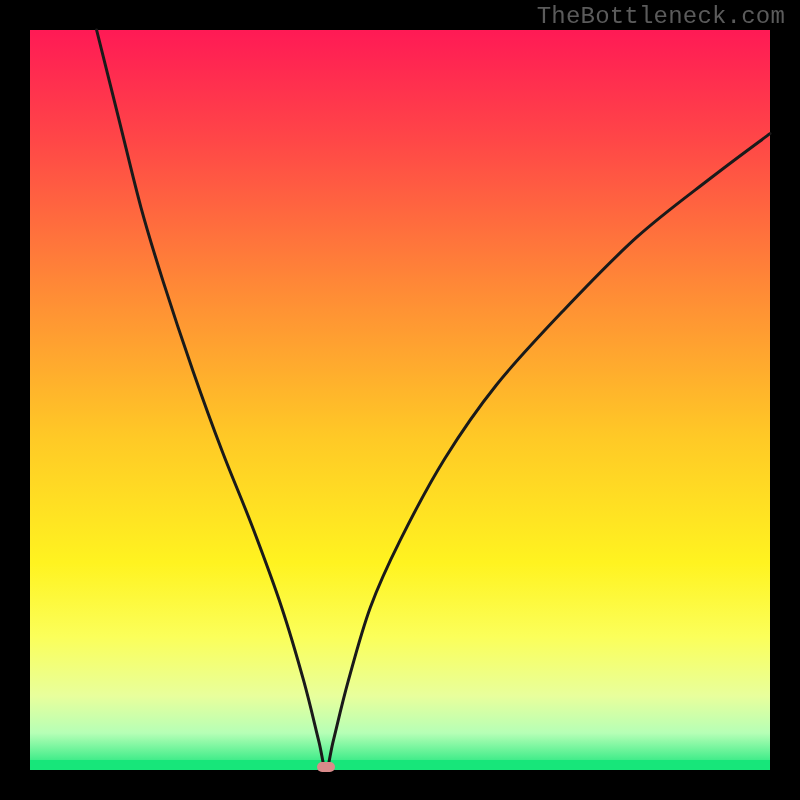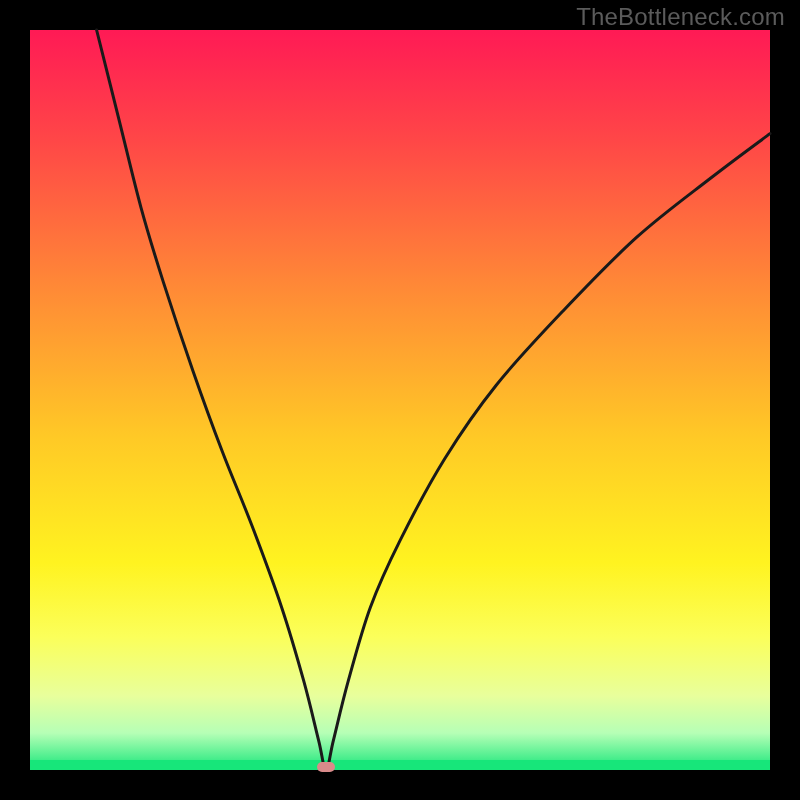--- a/index.html
+++ b/index.html
@@ -14,21 +14,21 @@
     position: relative;
     width: 800px;
     height: 800px;
     background: #000;
   }
   .watermark {
     position: absolute;
     top: 3px;
     right: 15px;
     color: #5b5b5b;
-    font-family: Liberation Sans, sans-serif;
+    font-family: Liberation Mono, monospace;
     font-size: 24px;
     font-weight: 500;
     z-index: 10;
     letter-spacing: 0.2px;
   }
   svg {
     display: block;
   }
 </style>
 </head>

